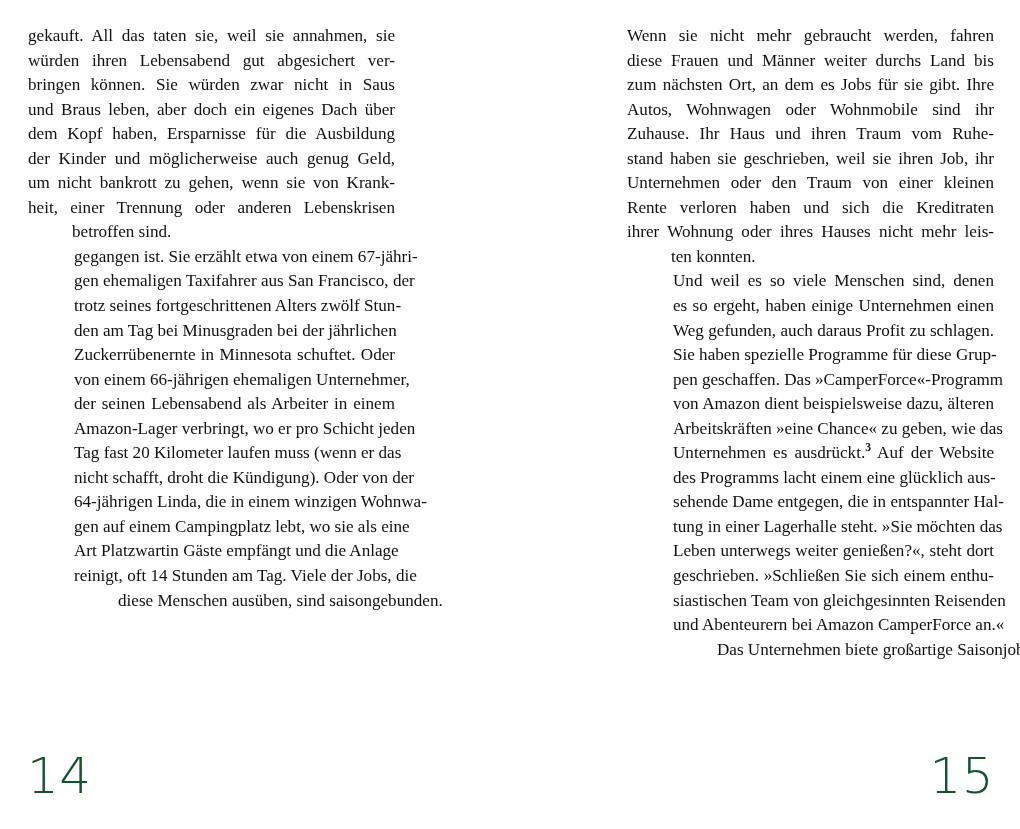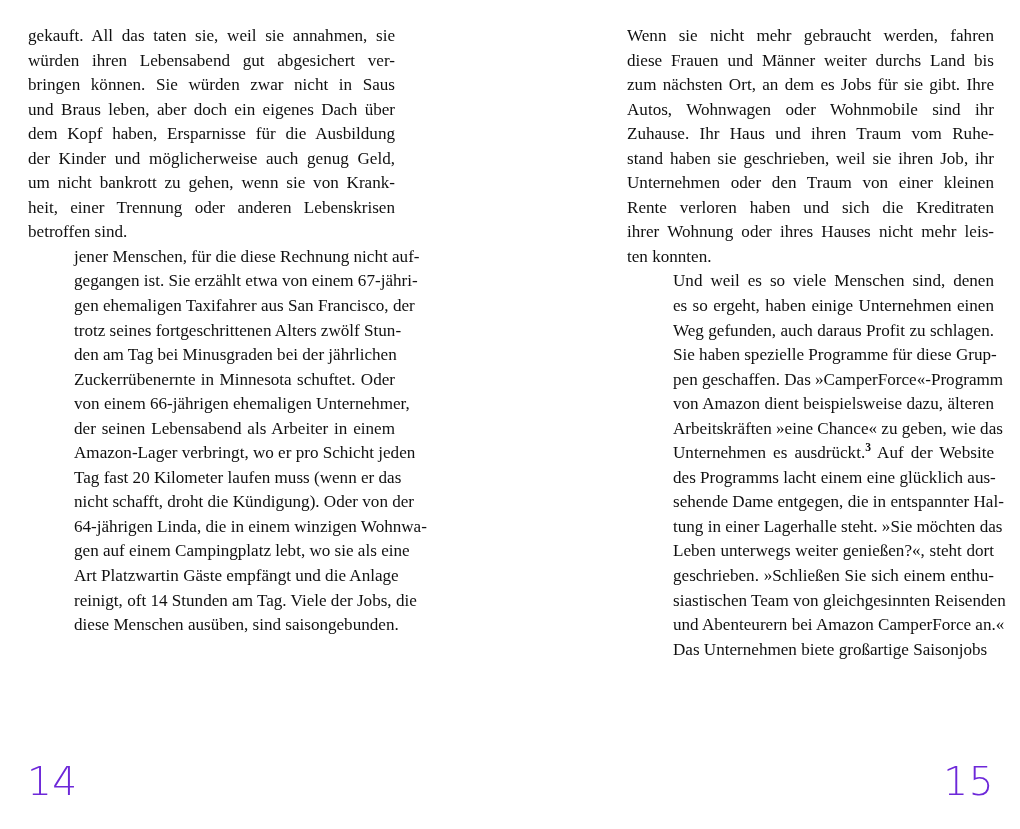--- a/index.html
+++ b/index.html
@@ -39,38 +39,39 @@
   }
   
   .line {
     display: block;
     text-align: justify;
     text-align-last: justify;
     white-space: nowrap;
   }
   .line.last {
     text-align-last: left;
+    margin-left: 44px;
   }
   .line.indent {
     text-indent: 46px;
   }
   .fn {
     font-size: 0.68em;
     vertical-align: super;
     line-height: 0;
     font-weight: bold;
   }
   .folio {
     position: absolute;
     bottom: 28px;
     font-family: "DejaVu Sans", "Liberation Sans", sans-serif;
-    font-size: 39px;
+    font-size: 50px;
     font-weight: 300;
     letter-spacing: 0.5px;
-    color: #6d28d9;
+    color: #14532d;
     line-height: 1;
   }
   .folio-left  { left: 27px; }
   .folio-right { right: 26px; text-align: right; }
 </style>
 </head>
 <body>
 
 <div class="page-spread">
 
@@ -82,21 +83,20 @@
       <span class="line">bringen können. Sie würden zwar nicht in Saus</span>
       <span class="line">und Braus leben, aber doch ein eigenes Dach über</span>
       <span class="line">dem Kopf haben, Ersparnisse für die Ausbildung</span>
       <span class="line">der Kinder und möglicherweise auch genug Geld,</span>
       <span class="line">um nicht bankrott zu gehen, wenn sie von Krank-</span>
       <span class="line">heit, einer Trennung oder anderen Lebenskrisen</span>
       <span class="line last">betroffen sind.</span>
     </p>
 
     <p class="para">
-      <span class="line">jener Menschen, für die diese Rechnung nicht auf-</span>
       <span class="line">gegangen ist. Sie erzählt etwa von einem 67-jähri-</span>
       <span class="line">gen ehemaligen Taxifahrer aus San Francisco, der</span>
       <span class="line">trotz seines fortgeschrittenen Alters zwölf Stun-</span>
       <span class="line">den am Tag bei Minusgraden bei der jährlichen</span>
       <span class="line">Zuckerrübenernte in Minnesota schuftet. Oder</span>
       <span class="line">von einem 66-jährigen ehemaligen Unternehmer,</span>
       <span class="line">der seinen Lebensabend als Arbeiter in einem</span>
       <span class="line">Amazon-Lager verbringt, wo er pro Schicht jeden</span>
       <span class="line">Tag fast 20 Kilometer laufen muss (wenn er das</span>
       <span class="line">nicht schafft, droht die Kündigung). Oder von der</span>

